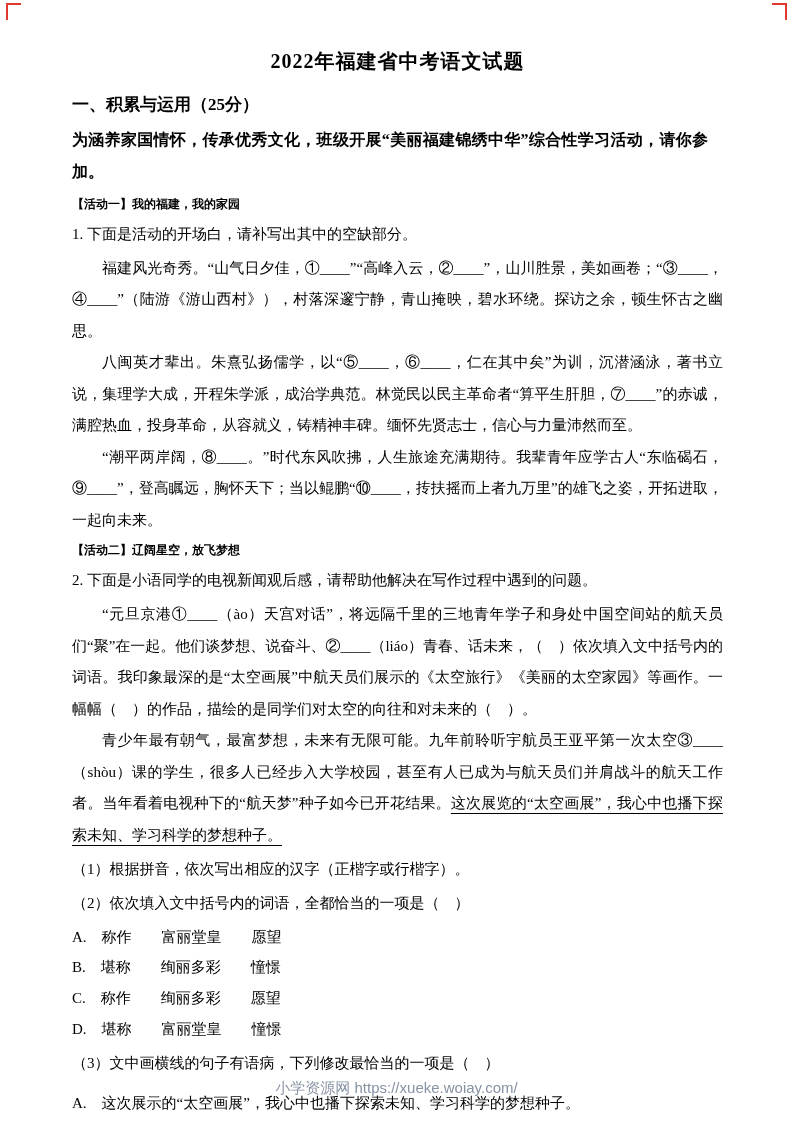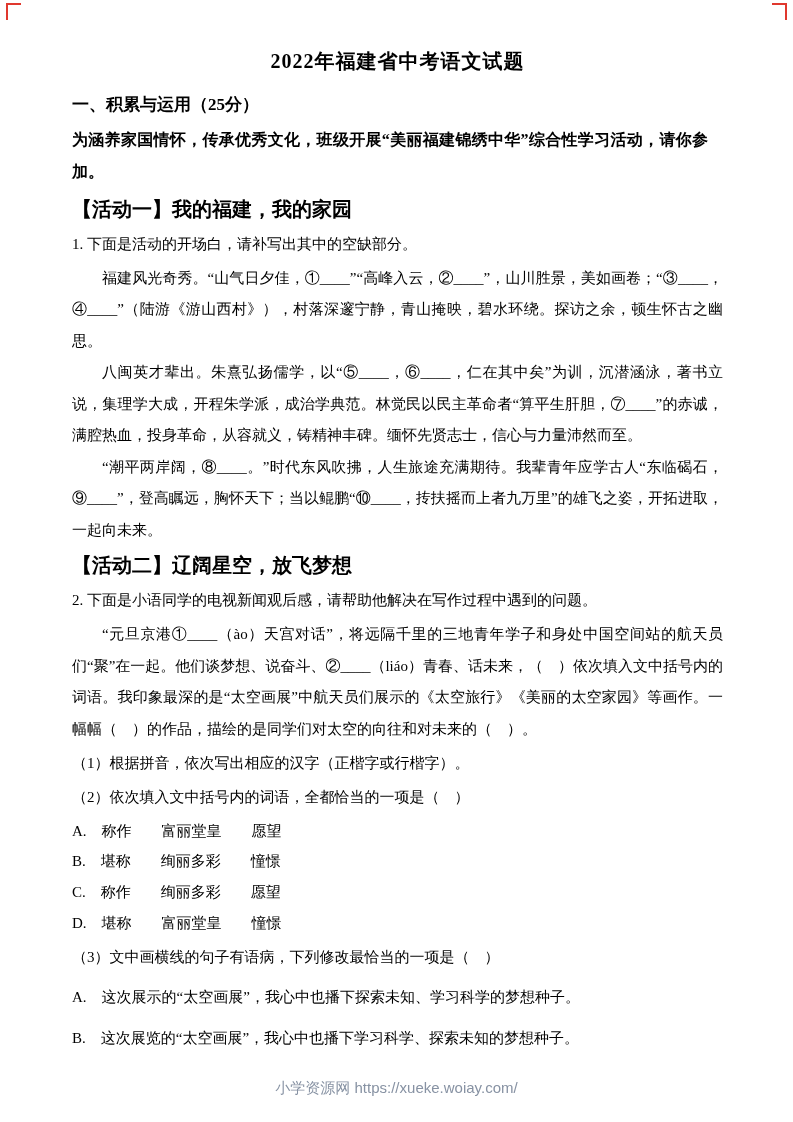--- a/index.html
+++ b/index.html
@@ -50,21 +50,21 @@
   }
   .intro {
     margin: 0 15px 8px 0;
     font-size: 16px;
     font-weight: bold;
     line-height: 2.0;
     text-align: justify;
   }
   .act-heading {
     margin: 6px 0 6px 0;
-    font-size: 20px;
+    font-size: 12px;
     font-weight: bold;
   }
   .qline {
     margin: 3px 0;
     font-size: 15px;
     line-height: 2.05;
     text-align: justify;
   }
   .para {
     margin: 0;
@@ -126,20 +126,21 @@
   <p class="para">福建风光奇秀。“山气日夕佳，①____”“高峰入云，②____”，山川胜景，美如画卷；“③____，④____”（陆游《游山西村》），村落深邃宁静，青山掩映，碧水环绕。探访之余，顿生怀古之幽思。</p>
   <p class="para">八闽英才辈出。朱熹弘扬儒学，以“⑤____，⑥____，仁在其中矣”为训，沉潜涵泳，著书立说，集理学大成，开程朱学派，成治学典范。林觉民以民主革命者“算平生肝胆，⑦____”的赤诚，满腔热血，投身革命，从容就义，铸精神丰碑。缅怀先贤志士，信心与力量沛然而至。</p>
   <p class="para">“潮平两岸阔，⑧____。”时代东风吹拂，人生旅途充满期待。我辈青年应学古人“东临碣石，⑨____”，登高瞩远，胸怀天下；当以鲲鹏“⑩____，抟扶摇而上者九万里”的雄飞之姿，开拓进取，一起向未来。</p>
 
   <h3 class="act-heading">【活动二】辽阔星空，放飞梦想</h3>
 
   <p class="qline">2. 下面是小语同学的电视新闻观后感，请帮助他解决在写作过程中遇到的问题。</p>
 
   <p class="para">“元旦京港①____（ào）天宫对话”，将远隔千里的三地青年学子和身处中国空间站的航天员们“聚”在一起。他们谈梦想、说奋斗、②____（liáo）青春、话未来，（　）依次填入文中括号内的词语。我印象最深的是“太空画展”中航天员们展示的《太空旅行》《美丽的太空家园》等画作。一幅幅（　）的作品，描绘的是同学们对太空的向往和对未来的（　）。</p>
 
+  <p class="para"><span>青少年最有朝气，最富梦想，未来有无限可能。九年前聆听宇航员王亚平第一次太空③____（shòu）课的学生，很多人已经步入大学校园，甚至有人已成为与航天员们并肩战斗的航天工作者。当年看着电视种下的“航天梦”种子如今已开花结果。</span><span class="u">这次展览的“太空画展”，我心中也播下探索未知、学习科学的梦想种子。</span></p>
 
   <p class="qline">（1）根据拼音，依次写出相应的汉字（正楷字或行楷字）。</p>
 
   <p class="qline">（2）依次填入文中括号内的词语，全都恰当的一项是（　）</p>
 
   <div class="opt-grid">
     <span class="opt">A.　称作　　富丽堂皇　　愿望</span>
     <span class="opt">B.　堪称　　绚丽多彩　　憧憬</span>
     <span class="opt">C.　称作　　绚丽多彩　　愿望</span>
     <span class="opt">D.　堪称　　富丽堂皇　　憧憬</span>

